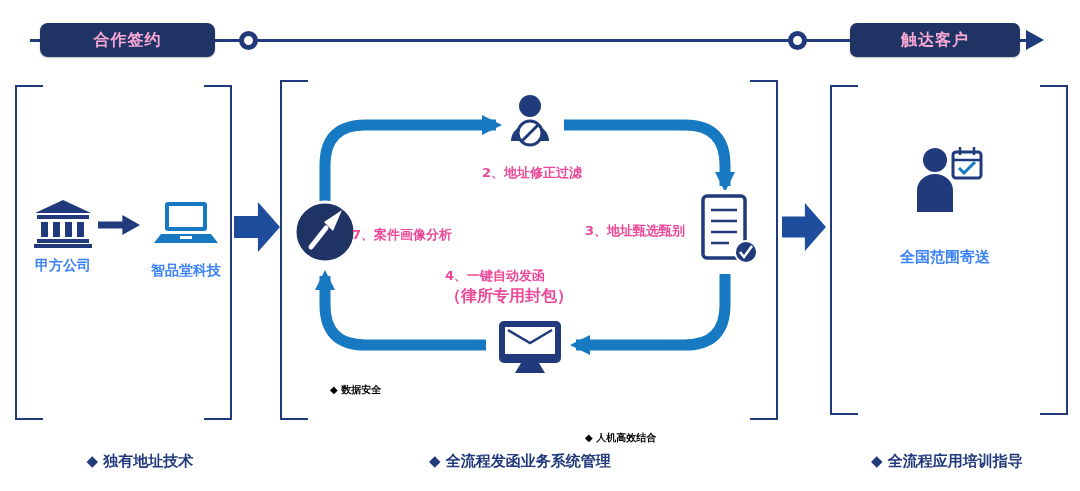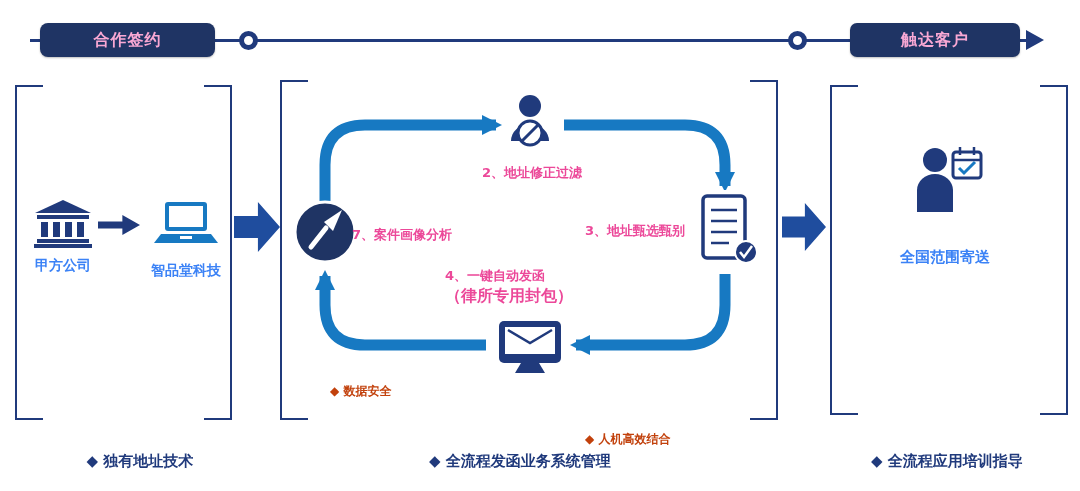--- a/index.html
+++ b/index.html
@@ -39,21 +39,21 @@
   .lbl{position:absolute;font-weight:bold;color:#3b82f6;}
   .lbl-party{left:18px;top:257px;width:90px;text-align:center;font-size:14px;}
   .lbl-company{left:136px;top:262px;width:100px;text-align:center;font-size:14px;}
   
   .step{position:absolute;font-weight:bold;font-size:13px;color:#ec4899;}
   .s1{left:352px;top:226px;width:130px;}
   .s2{left:452px;top:164px;width:160px;text-align:center;}
   .s3{left:585px;top:222px;width:115px;}
   .s4{left:445px;top:267px;width:155px;text-align:left;line-height:1.4;}
   .s4 .sub{font-size:16px;display:block;}
-  .feature{position:absolute;font-weight:bold;font-size:12px;color:#c2410c;}
+  .feature{position:absolute;font-weight:bold;font-size:10px;color:#000000;}
   .f1{left:330px;top:383px;} .f2{left:585px;top:383px;margin-top:48px;}
   
   .r1{left:850px;top:248px;width:190px;text-align:center;font-size:15px;}
   .r2{left:840px;top:292px;width:210px;text-align:center;font-size:15px;}
   
   .bullet{position:absolute;top:452px;font-weight:bold;font-size:15px;color:#203A7C;text-align:center;}
   .bu1{left:40px;width:200px;} .bu2{left:360px;width:320px;} .bu3{left:817px;width:260px;}
 </style>
 </head>
 <body>

